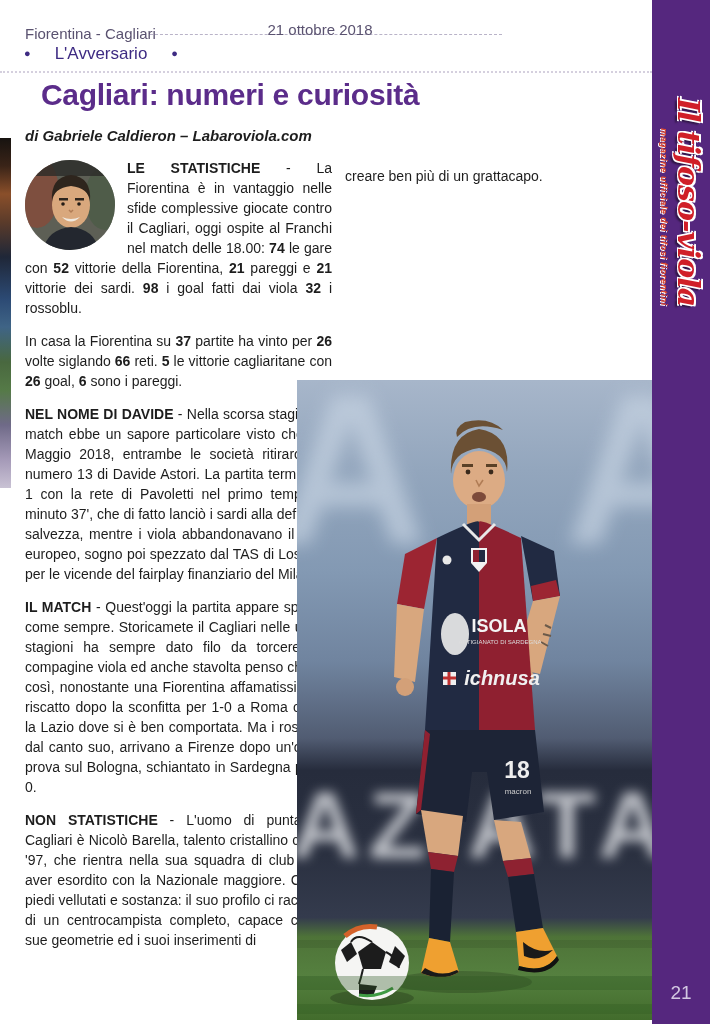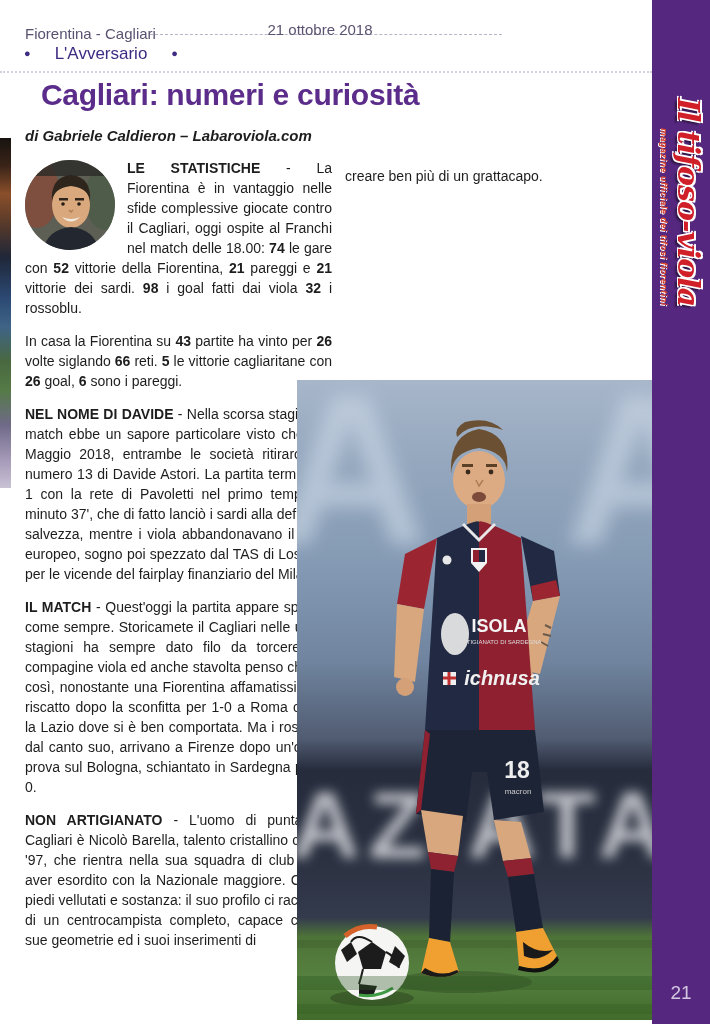--- a/index.html
+++ b/index.html
@@ -95,30 +95,30 @@
             <path d="M44 50 L46 52 L48 50" stroke="#b07c55" stroke-width="1.5" fill="none"></path>
             <path d="M37 57 Q46 66 55 57 Q46 61 37 57 Z" fill="#f0e9df"></path>
             <path d="M18 90 Q23 69 46 67 Q69 69 74 90 Z" fill="#23272f"></path>
           </svg>
         </span>
       </span>
       <span><b>LE STATISTICHE</b> - La Fiorentina è in vantaggio nelle sfide complessive giocate contro il Cagliari, oggi ospite al Franchi nel match delle 18.00: <b>74</b> le gare con <b>52</b> vittorie della Fiorentina, <b>21</b> pareggi e <b>21</b> vittorie dei sardi. <b>98</b> i goal fatti dai viola <b>32</b> i rossoblu.</span>
     </p>
 
     <p class="para">
-      <span>In casa la Fiorentina  su <b>43</b> partite ha vinto per <b>26</b> volte siglando <b>66</b> reti. <b>5</b> le vittorie cagliaritane con <b>26</b> goal, <b>6</b> sono i pareggi.</span>
+      <span>In casa la Fiorentina  su <b>37</b> partite ha vinto per <b>26</b> volte siglando <b>66</b> reti. <b>5</b> le vittorie cagliaritane con <b>26</b> goal, <b>6</b> sono i pareggi.</span>
     </p>
     <p class="para">
       <span><b>NEL NOME DI DAVIDE</b> - Nella scorsa stagione il match ebbe un sapore particolare visto che, nel Maggio 2018, entrambe le società ritirarono il numero 13 di Davide Astori. La partita terminò 0-1 con la rete di Pavoletti nel primo tempo, al minuto 37', che di fatto lanciò i sardi alla definitiva salvezza, mentre i viola abbandonavano il treno europeo, sogno poi spezzato dal TAS di Losanna per le vicende del fairplay finanziario del Milan.</span>
     </p>
     <p class="para">
       <span><b>IL MATCH</b> - Quest'oggi la partita appare spinosa come sempre. Storicamete il Cagliari nelle ultime stagioni ha sempre dato filo da torcere alla compagine viola ed anche stavolta penso che sia così, nonostante una Fiorentina affamatissima di riscatto dopo la sconfitta per 1-0 a Roma contro la Lazio dove si è ben comportata. Ma i rossoblù dal canto suo, arrivano a Firenze dopo un'ottima prova sul Bologna, schiantato in Sardegna per 2-0.</span>
     </p>
     <p class="para">
-      <span><b>NON ARTIGIANATO</b> - L'uomo di punta del Cagliari è Nicolò Barella, talento cristallino classe '97, che rientra nella sua squadra di club dopo aver esordito con la Nazionale maggiore. Corsa, piedi vellutati e sostanza: il suo profilo ci racconta di un centrocampista completo, capace con le sue geometrie ed i suoi inserimenti di</span>
+      <span><b>NON STATISTICHE</b> - L'uomo di punta del Cagliari è Nicolò Barella, talento cristallino classe '97, che rientra nella sua squadra di club dopo aver esordito con la Nazionale maggiore. Corsa, piedi vellutati e sostanza: il suo profilo ci racconta di un centrocampista completo, capace con le sue geometrie ed i suoi inserimenti di</span>
     </p>
   </div>
 
   <div class="col col-right">
     <p class="para">
       <span>creare ben più di un grattacapo.</span>
     </p>
   </div>
 
   <figure class="photo">

